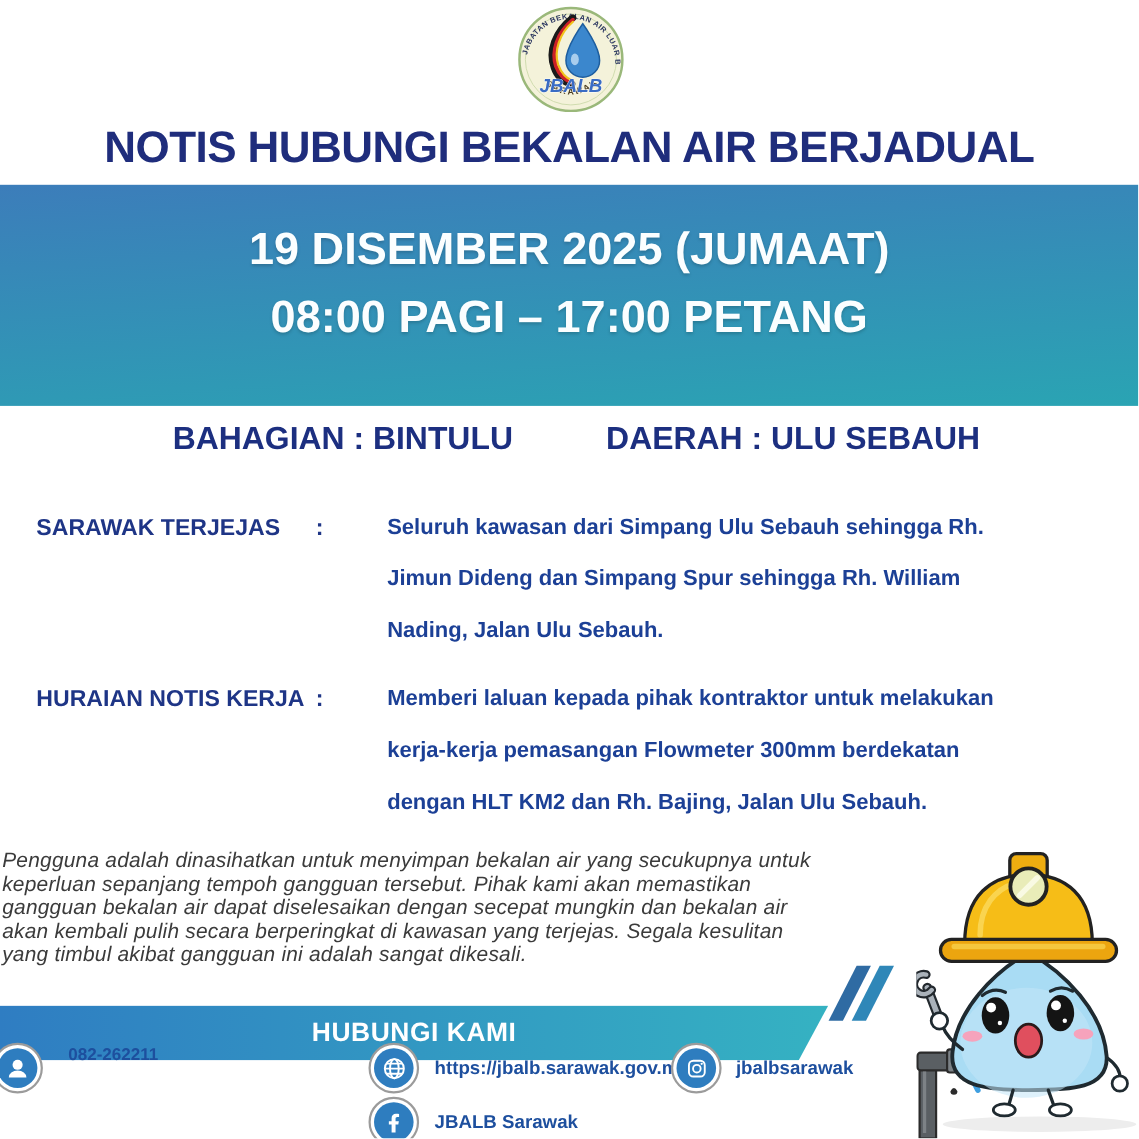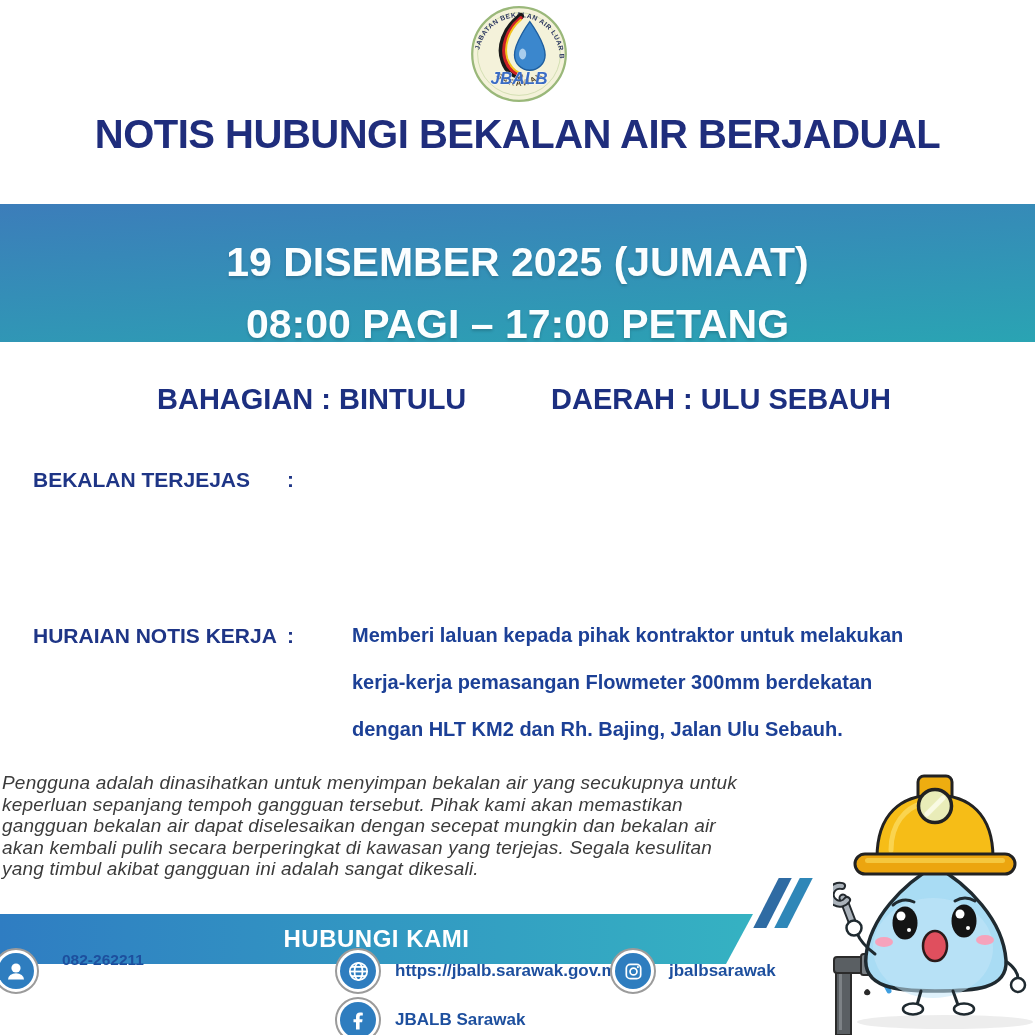--- a/index.html
+++ b/index.html
@@ -8,23 +8,23 @@
     overflow:hidden;font-family:"Liberation Sans",sans-serif;
   }
   
   .logo-wrap{position:absolute;left:464px;top:0px;width:110px;height:108px;}
   .title{
     position:absolute;left:0;top:112px;width:1035px;text-align:center;
     font-size:40px;font-weight:bold;color:#1f2d7c;letter-spacing:-0.5px;white-space:nowrap;
   }
   
   .date-banner{
-    position:absolute;left:0;top:168px;width:1035px;height:138px;
+    position:absolute;left:0;top:168px;width:1035px;height:201px;
     background:linear-gradient(176deg,#3c7dba 0%,#2aa4b3 100%);
-    text-align:center;padding-top:27px;box-sizing:border-box;margin-top:36px;
+    text-align:center;padding-top:27px;box-sizing:border-box;
   }
   .date-banner .bline{
     font-size:41px;font-weight:bold;color:#fbfeff;line-height:62px;
     text-shadow:0 2px 3px rgba(0,0,0,0.18);letter-spacing:0px;white-space:nowrap;
   }
   
   .region{position:absolute;top:383px;font-size:29px;font-weight:bold;color:#1c2f80;white-space:nowrap;}
   .region-bahagian{left:157px;}
   .region-daerah{left:551px;}
   
@@ -103,22 +103,23 @@
   <div class="title">NOTIS HUBUNGI BEKALAN AIR BERJADUAL</div>
 
   <div class="date-banner">
     <div class="bline">19 DISEMBER 2025 (JUMAAT)</div>
     <div class="bline">08:00 PAGI – 17:00 PETANG</div>
   </div>
 
   <div class="region region-bahagian">BAHAGIAN : BINTULU</div>
   <div class="region region-daerah">DAERAH : ULU SEBAUH</div>
 
-  <div class="sec-label" style="top:468px;">BEKALAN TERJEJAS</div>
+  <div class="sec-label" style="top:468px;">SARAWAK TERJEJAS</div>
   <div class="sec-colon" style="top:468px;">:</div>
+  <div class="sec-text" style="top:456px;">Seluruh kawasan dari Simpang Ulu Sebauh sehingga Rh. Jimun Dideng dan Simpang Spur sehingga Rh. William Nading, Jalan Ulu Sebauh.</div>
 
   <div class="sec-label" style="top:624px;">HURAIAN NOTIS KERJA</div>
   <div class="sec-colon" style="top:624px;">:</div>
   <div class="sec-text" style="top:612px;">Memberi laluan kepada pihak kontraktor untuk melakukan kerja-kerja pemasangan Flowmeter 300mm berdekatan dengan HLT KM2 dan Rh. Bajing, Jalan Ulu Sebauh.</div>
 
   <div class="advisory">Pengguna adalah dinasihatkan untuk menyimpan bekalan air yang secukupnya untuk keperluan sepanjang tempoh gangguan tersebut. Pihak kami akan memastikan gangguan bekalan air dapat diselesaikan dengan secepat mungkin dan bekalan air akan kembali pulih secara berperingkat di kawasan yang terjejas. Segala kesulitan yang timbul akibat gangguan ini adalah sangat dikesali.</div>
 
   <div class="contact-banner">
     <span>HUBUNGI KAMI</span>
   </div>

